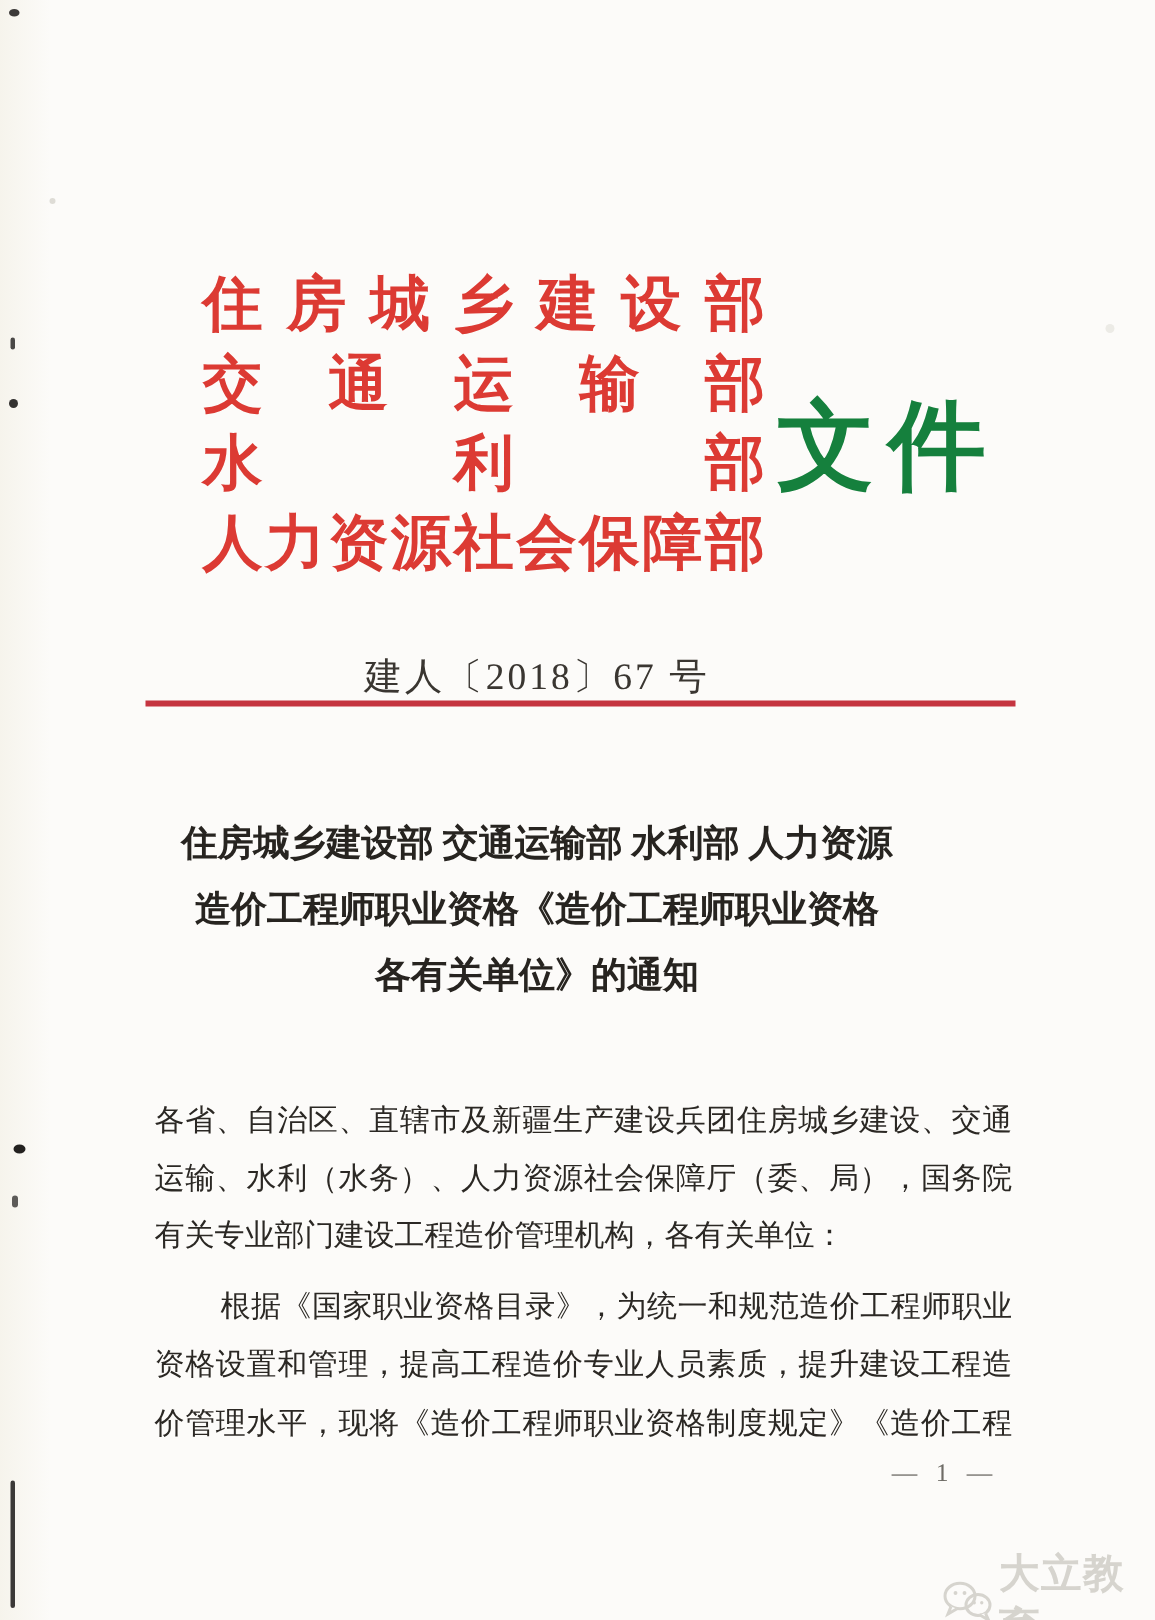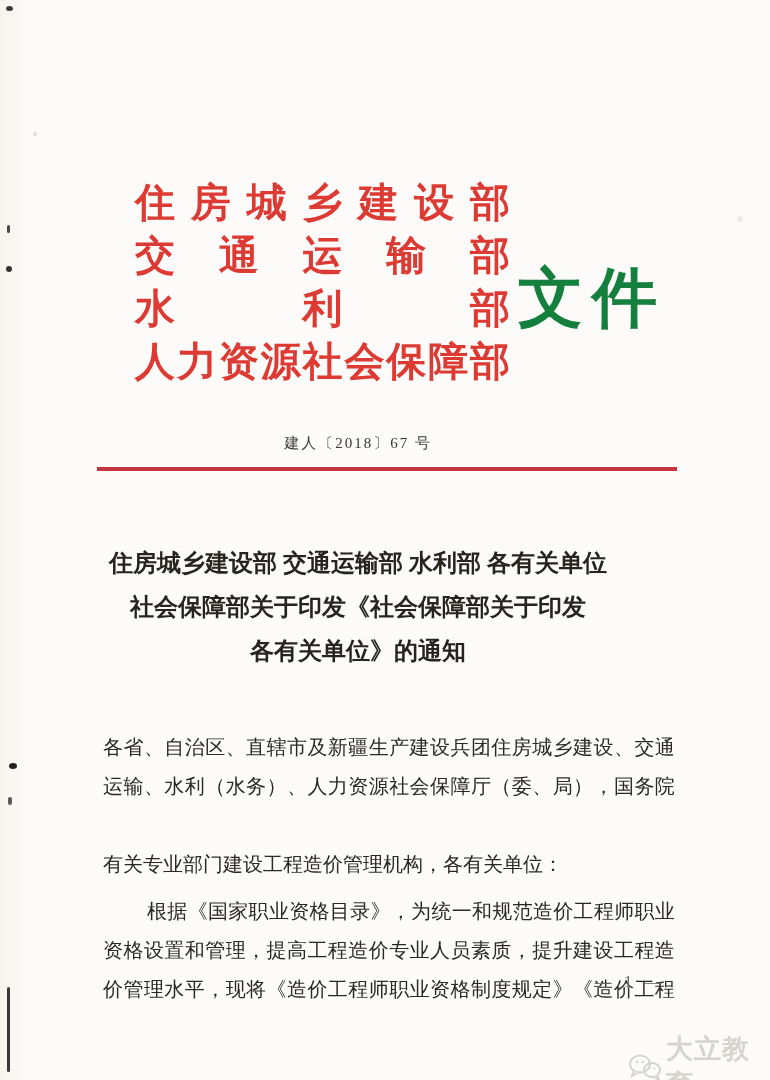--- a/index.html
+++ b/index.html
@@ -11,31 +11,31 @@
   .edge-tint{position:absolute;left:0;top:0;width:34px;height:100%;
     background:linear-gradient(to right,rgba(243,240,229,.65),rgba(243,240,229,0));}
   
   .agencies{position:absolute;left:135px;top:176px;width:375px;}
   .agency-line{display:flex;justify-content:space-between;align-items:center;
     height:53px;color:#dc3a33;font-weight:bold;font-size:40px;line-height:1;}
   .doc-label{position:absolute;left:518px;top:238px;width:150px;
     color:#15803d;font-weight:bold;font-size:65px;letter-spacing:9px;line-height:1;margin-top:28px;}
   
   .doc-number{position:absolute;left:48px;top:434px;width:620px;text-align:center;
-    color:#3a3631;font-size:15px;letter-spacing:2px;}
+    color:#3a3631;font-size:25px;letter-spacing:2px;}
   .red-rule{position:absolute;left:97px;top:467px;width:580px;height:4px;
     background:#c53540;}
   
   .title{position:absolute;left:48px;top:541px;width:620px;text-align:center;
     color:#272420;font-weight:bold;font-size:24px;line-height:44px;}
   
   .body-text{position:absolute;left:103px;top:727px;width:572px;
     color:#2b2824;font-size:20px;}
   .bline{height:39px;display:flex;justify-content:space-between;align-items:center;line-height:1;}
-  .bline.plain{display:block;line-height:39px;margin-top:40px;}
+  .bline.plain{display:block;line-height:39px;}
   .bline.indent{padding-left:44px;}
   .para2{margin-top:7px;}
   
   .page-number{position:absolute;left:560px;top:972px;width:140px;text-align:center;
     color:#6e6c66;font-size:17px;letter-spacing:4px;}
   
   .watermark{position:absolute;left:628px;top:1031px;display:flex;align-items:center;
     color:#d6d4ce;font-size:27px;font-weight:bold;letter-spacing:1px;
     font-family:"Liberation Sans","DejaVu Sans",sans-serif;}
   .wm-icon{width:34px;height:30px;margin-right:4px;flex:none;}
@@ -89,22 +89,22 @@
         <span>障</span>
         <span>部</span>
       </div>
   </div>
   <div class="doc-label">文件</div>
 
   <div class="doc-number">建人〔2018〕67 号</div>
   <div class="red-rule"></div>
 
   <div class="title">
-    <div>住房城乡建设部 交通运输部 水利部 各有关单位</div>
-    <div>社会保障部关于印发《社会保障部关于印发</div>
+    <div>住房城乡建设部 交通运输部 水利部 人力资源</div>
+    <div>造价工程师职业资格《造价工程师职业资格</div>
     <div>各有关单位》的通知</div>
   </div>
 
   <div class="body-text">
     <div class="para1">
       <div class="bline js-chars">
           <span>各</span>
           <span>省</span>
           <span>、</span>
           <span>自</span>

